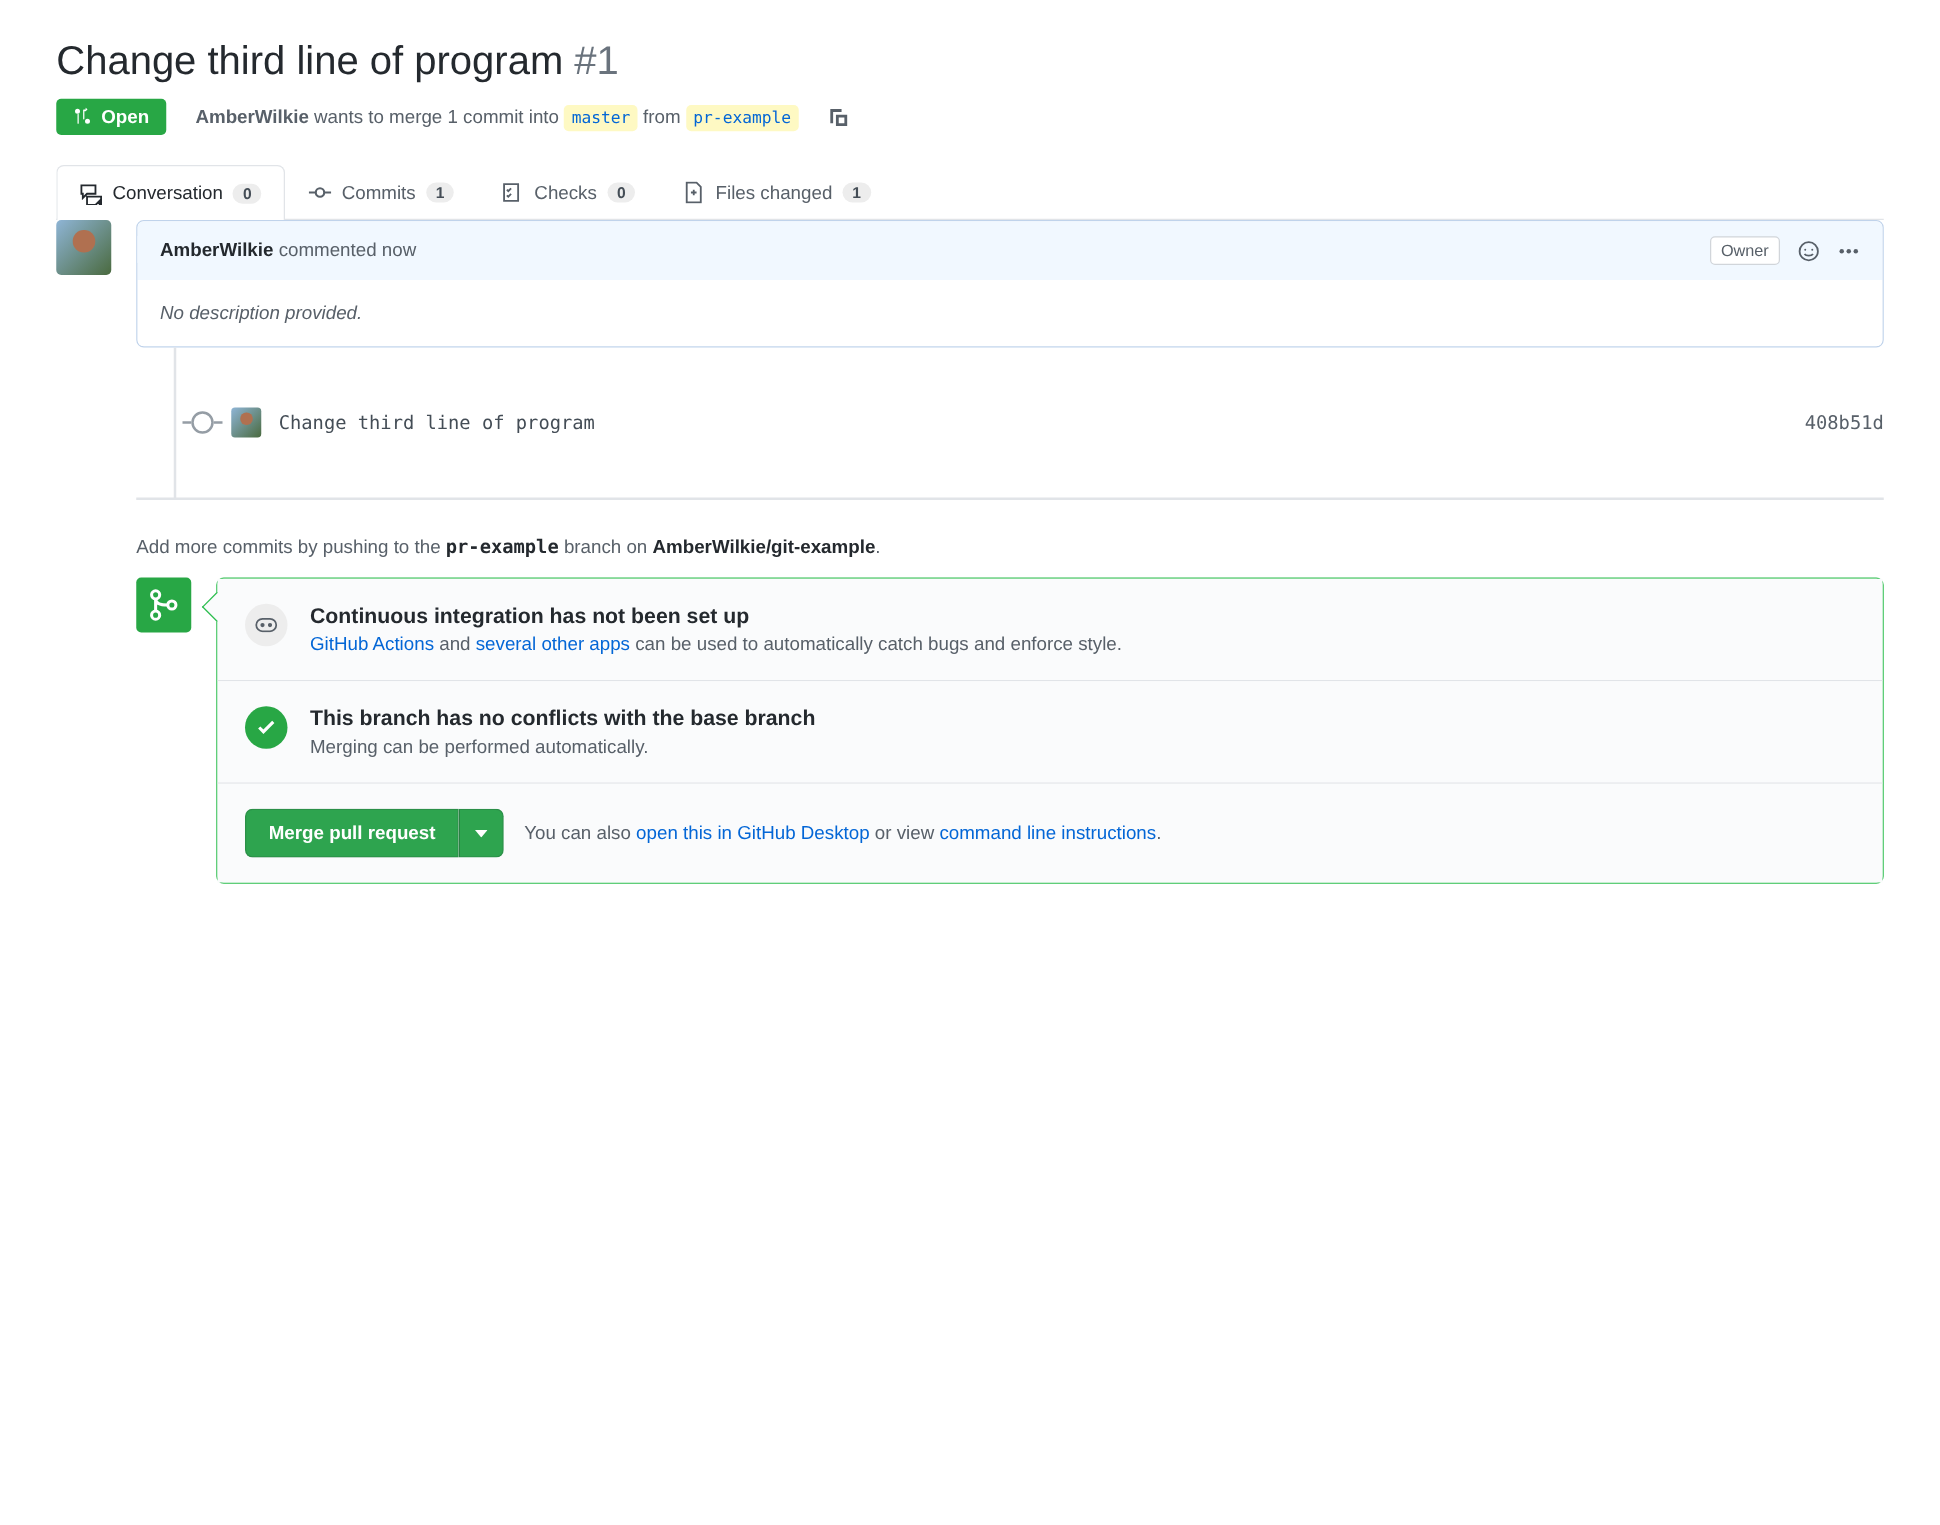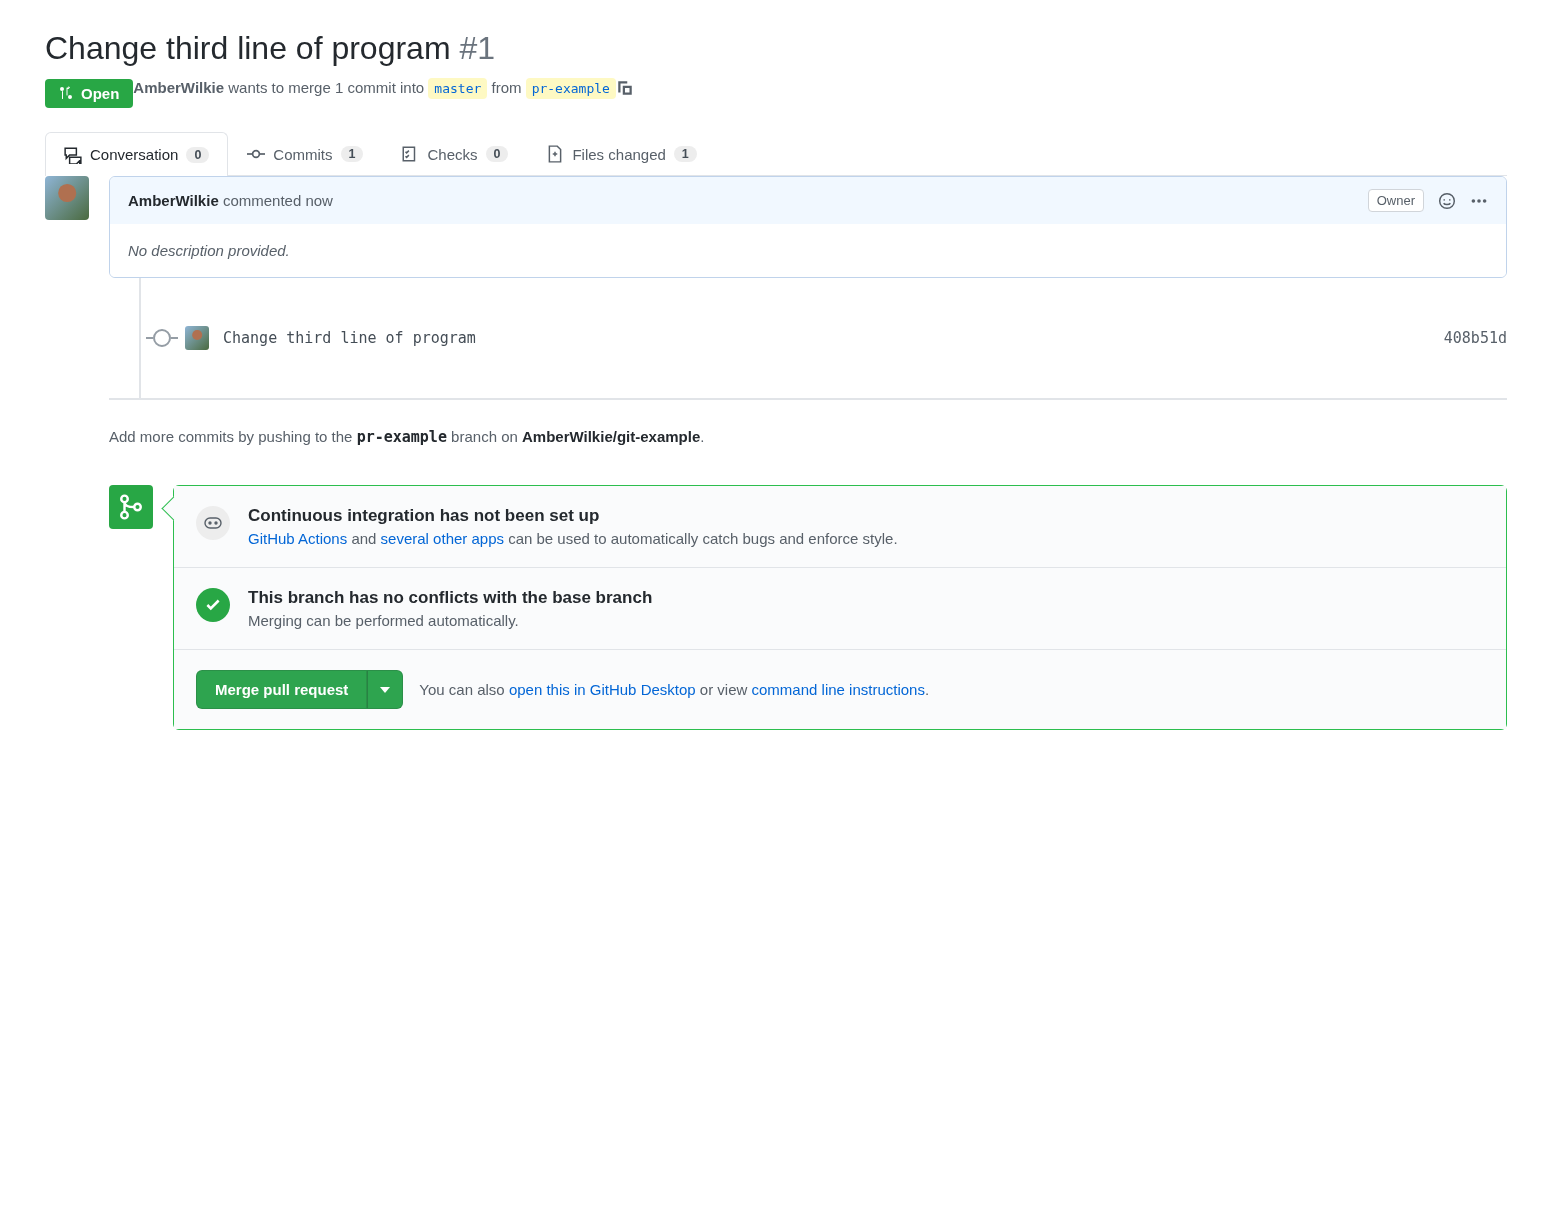--- a/index.html
+++ b/index.html
@@ -8,21 +8,21 @@
   font-size: 14px;
   color: #24292e;
   background: #fff;
   padding: 30px 45px;
 }
 a { color: #0366d6; text-decoration: none; cursor: pointer; }
 
 .pr-title { font-size: 32px; font-weight: 400; margin-bottom: 12px; }
 .pr-title .num { color: #6a737d; font-weight: 300; }
 
-.meta-row { display: flex; align-items: flex-start; gap: 0; margin-bottom: 24px; flex-wrap: wrap; }
+.meta-row { display: flex; align-items: center; gap: 23px; margin-bottom: 24px; flex-wrap: wrap; }
 .state-badge {
   display: inline-flex; align-items: center; gap: 6px;
   background: #28a745; color: #fff; border-radius: 4px;
   padding: 6px 14px; font-weight: 600; font-size: 15px;
 }
 .state-badge svg { fill: #fff; }
 .meta-text { color: #586069; font-size: 15px; }
 .meta-text .author { color: #586069; font-weight: 600; }
 .branch-chip {
   font-family: SFMono-Regular, Consolas, monospace;
@@ -62,21 +62,21 @@
 .commit-row { display: flex; align-items: center; gap: 14px; padding: 48px 0 48px 12px; position: relative; }
 .commit-dot { width: 18px; height: 18px; border: 2px solid #959da5; border-radius: 50%; margin-left: 2px; position: relative; background:#fff; }
 .commit-dot::before, .commit-dot::after { content:""; position:absolute; top:50%; width:7px; height:2px; background:#959da5; transform:translateY(-50%);}
 .commit-dot::before{left:-9px;} .commit-dot::after{right:-9px;}
 .mini-avatar { width: 24px; height: 24px; border-radius: 3px; background: linear-gradient(135deg,#8fb5d6 0%,#4a6a3f 100%); position:relative; overflow:hidden;}
 .mini-avatar::after{content:"";position:absolute;left:50%;top:18%;width:40%;height:40%;background:#b07050;border-radius:50%;transform:translateX(-50%);}
 .commit-msg { font-family: SFMono-Regular, Consolas, monospace; font-size: 15px; color: #444d56; flex:1; }
 .commit-sha { font-family: SFMono-Regular, Consolas, monospace; font-size: 15px; color: #586069; }
 .hrule { border-top: 2px solid #e1e4e8; margin-left: -30px; }
 
-.push-hint { font-size: 15px; color: #586069; margin: 28px 0 39px; }
+.push-hint { font-size: 15px; color: #586069; margin: 28px 0 16px; }
 .push-hint .mono { font-family: SFMono-Regular, Consolas, monospace; font-weight:600; color:#24292e; }
 .push-hint .b { font-weight:600; color:#24292e; }
 
 .merge-row { display:flex; align-items:flex-start; gap:20px; }
 .merge-badge { width:44px; height:44px; border-radius:4px; background:#28a745; display:flex; align-items:center; justify-content:center; flex:0 0 44px;}
 .merge-badge svg{ fill:#fff;}
 .merge-box { flex:1; border:1px solid #2cbe4e; border-radius:6px; position:relative; }
 .merge-box::before { content:""; position:absolute; left:-9px; top:14px; width:16px; height:16px; background:#fafbfc; border-left:1px solid #2cbe4e; border-bottom:1px solid #2cbe4e; transform:rotate(45deg);}
 .merge-section { display:flex; gap:18px; padding:20px 22px; border-bottom:1px solid #e1e4e8; background:#fafbfc;}
 .merge-section:last-of-type{border-bottom:none;}

